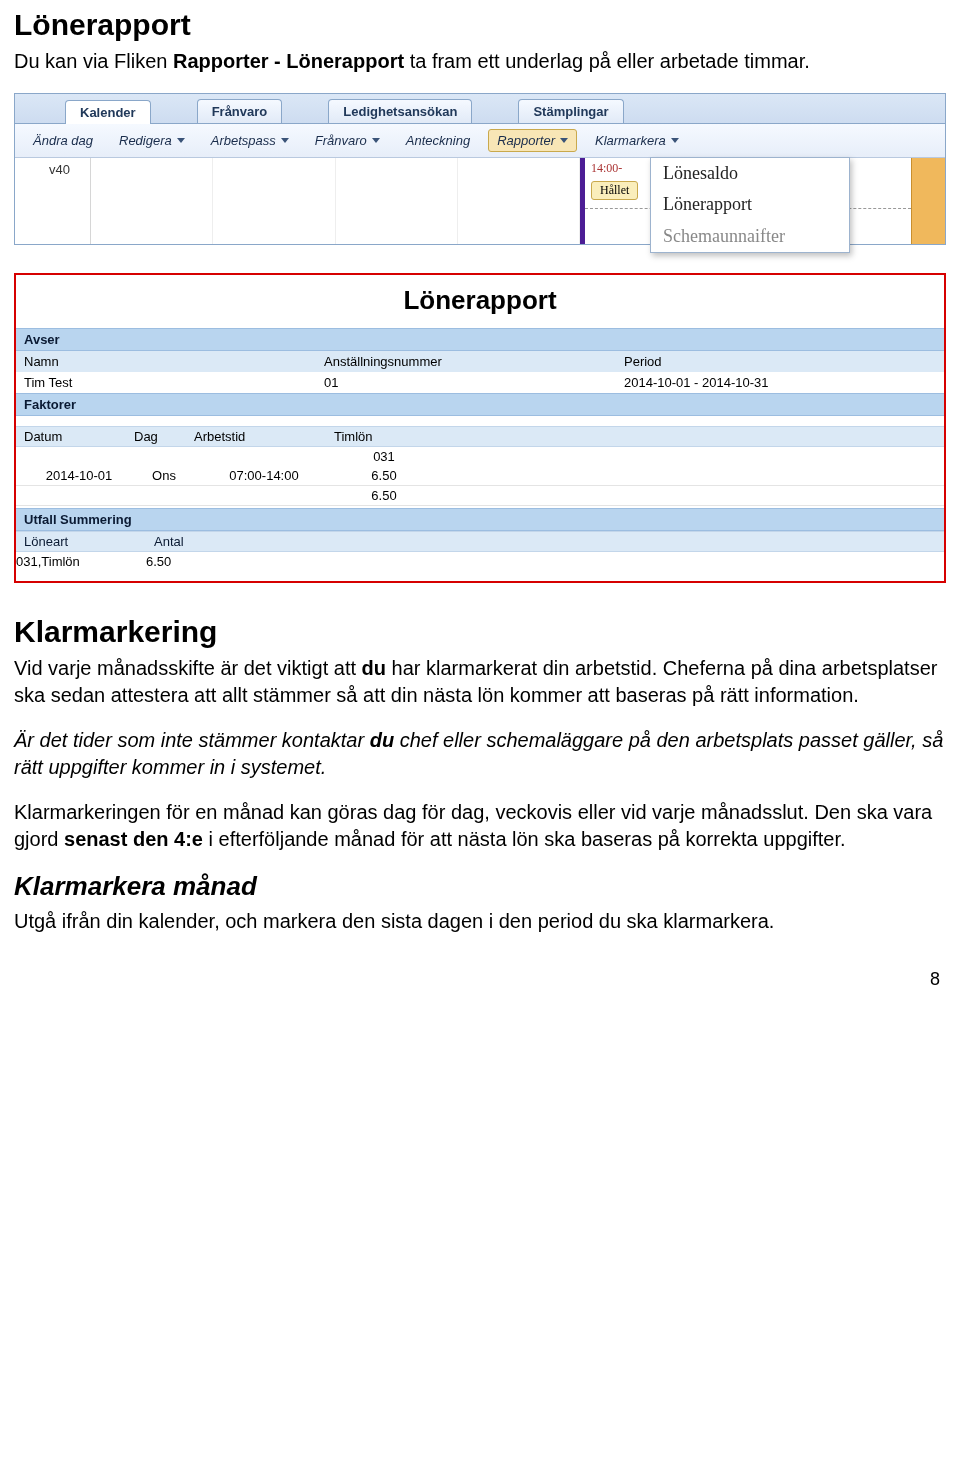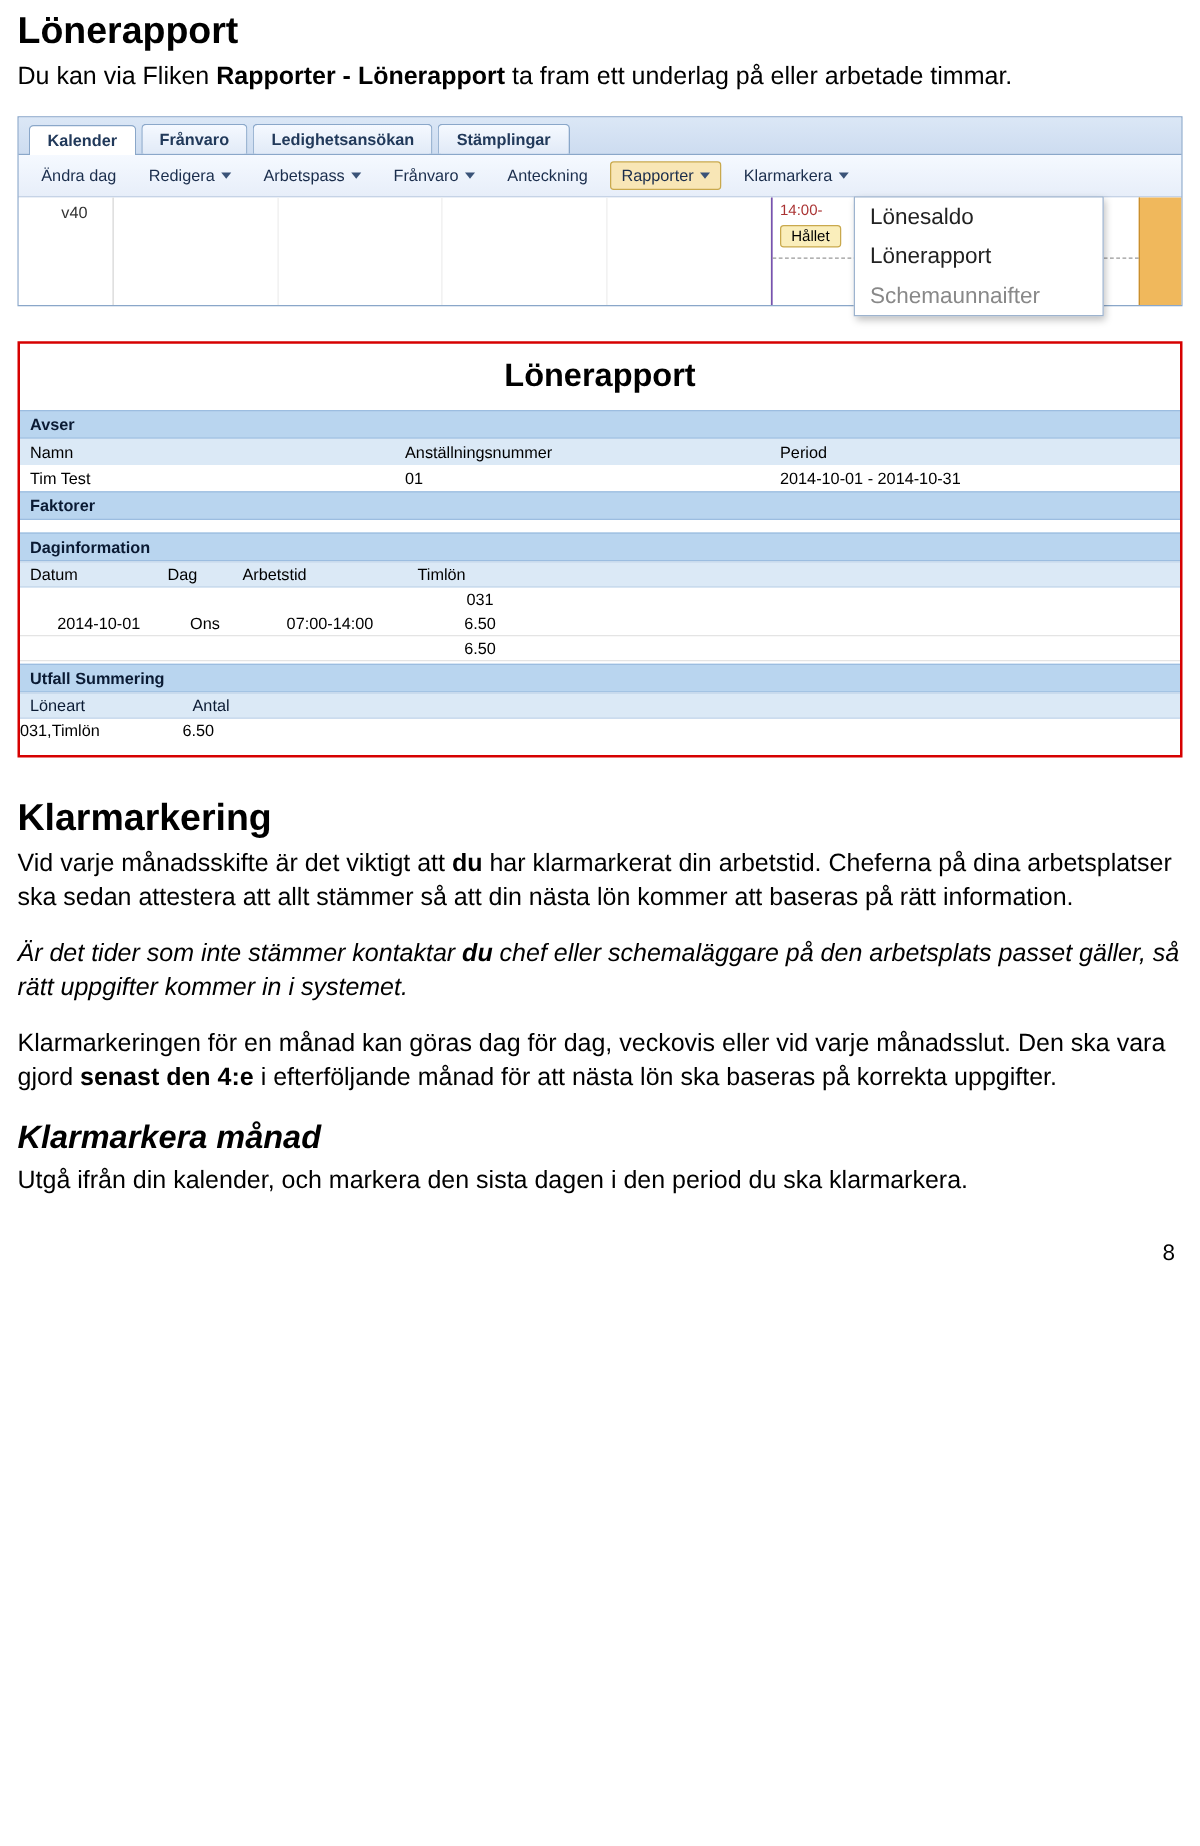--- a/index.html
+++ b/index.html
@@ -42,40 +42,42 @@
   }
   .tab {
     background: linear-gradient(#f5f9ff, #e1eaf7);
     border: 1px solid #8aa7c9;
     border-bottom: none;
     border-radius: 4px 4px 0 0;
     padding: 4px 14px;
     font-weight: bold;
     color: #21395a;
     position: relative;
+    margin-left: 42px;
   }
   .tab.active {
     background: #fff;
     top: 1px;
   }
   .toolbar {
     display: flex;
     align-items: center;
     gap: 10px;
     background: linear-gradient(#f5f9ff, #e7eef9);
     border-bottom: 1px solid #b9c9df;
     padding: 5px 10px;
   }
   .tbtn {
     color: #1a2d4c;
     padding: 3px 8px;
     border-radius: 3px;
     display: flex;
     align-items: center;
     gap: 3px;
+    font-style: italic;
   }
   .tbtn.caret::after {
     content: "";
     display: inline-block;
     border-left: 4px solid transparent;
     border-right: 4px solid transparent;
     border-top: 5px solid #3a5378;
     margin-left: 2px;
   }
   .tbtn.active {
@@ -94,22 +96,23 @@
     color: #333;
     margin-left: 28px;
   }
   .graycols {
     display: flex;
     flex: 1;
   }
   .gcol { flex:1; border-right: 1px solid #eee; }
   .menu-wrap {
     position: relative;
-    width: 294px;
-    border-left: 1px solid #4c1d95;
+    width: 331px;
+    border-left: 5px solid #4c1d95;
+    font-family: Liberation Serif, serif;
   }
   .daytime {
     color: #a33;
     font-size: 12px;
     padding: 3px 6px;
   }
   .goldtag {
     display: inline-block;
     background: #faeebb;
     border: 1px solid #c9a94d;
@@ -272,21 +275,20 @@
   </div>
   <div class="row3">
     <div>Tim Test</div>
     <div>01</div>
     <div>2014-10-01 - 2014-10-31</div>
   </div>
 
   <div class="bar">Faktorer</div>
   <div class="spacer"></div>
 
-  <div class="bar">Daginformation</div>
   <div class="dagbar">
     <div>Datum</div>
     <div>Dag</div>
     <div>Arbetstid</div>
     <div>Timlön</div>
   </div>
   <div class="dagrow noborder">
     <div></div>
     <div></div>
     <div></div>

